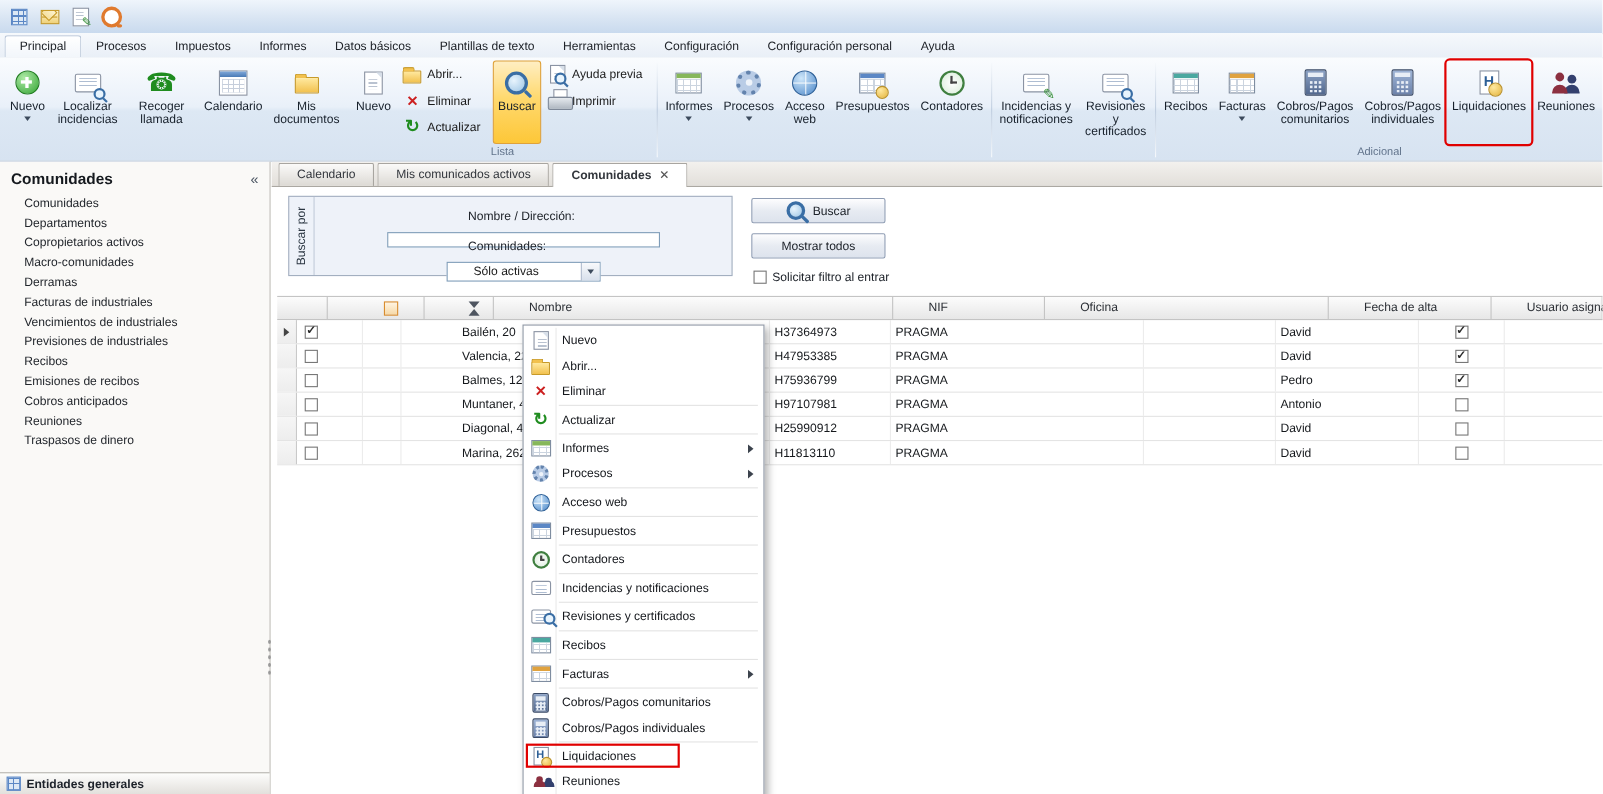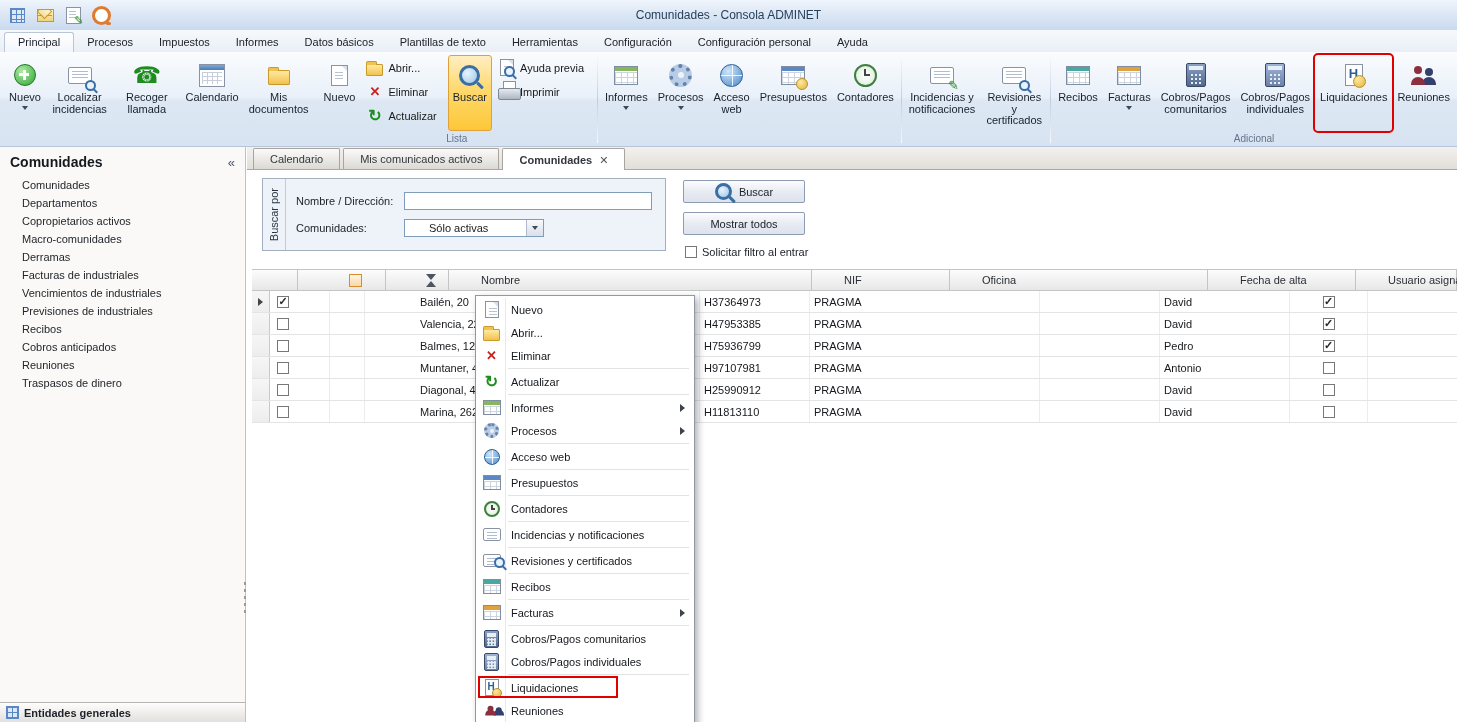--- a/index.html
+++ b/index.html
@@ -148,21 +148,21 @@
   .doc-tab.active{background:#fff;font-weight:bold;height:21px;margin-bottom:-1px;}
   .tab-close{color:#555;font-weight:normal;font-size:11px;}
   .tab-close::before{content:"✕";}
 
   
   .content{position:absolute;left:247px;top:170px;right:0;bottom:0;background:#fff;}
   .search-box{position:absolute;left:15px;top:8px;width:404px;height:73px;border:1px solid #a3afc0;background:#eef2f9;display:flex;box-sizing:border-box;}
   .search-side{width:22px;border-right:1px solid #c2cbd9;display:flex;align-items:center;justify-content:center;}
   .search-side span{writing-mode:vertical-rl;transform:rotate(180deg);font-size:11px;color:#2b3642;}
   .search-fields{flex:1;padding:8px 10px;display:flex;flex-direction:column;justify-content:space-around;}
-  .sf-row{display:flex;align-items:center;gap:8px;height:20px;}
+  .sf-row{display:flex;align-items:center;gap:8px;height:20px;flex-direction:column;}
   .sf-label{width:100px;color:#20252c;flex:none;}
   .sf-input{width:248px;height:18px;border:1px solid #7f9db9;background:#fff;font:11px "Liberation Sans",sans-serif;padding:0 3px;box-sizing:border-box;}
   .sf-select{width:140px;height:18px;border:1px solid #7f9db9;background:#fff;display:flex;align-items:center;box-sizing:border-box;cursor:default;}
   .sf-select .val{flex:1;padding:0 4px;margin-left:20px;}
   .sf-select .btn{width:16px;height:16px;background:linear-gradient(#f8f9fb,#d8e0ec);border-left:1px solid #aebacc;display:flex;align-items:center;justify-content:center;}
   .side-buttons{position:absolute;left:436px;top:10px;width:122px;}
   .push-btn{width:122px;height:23px;border:1px solid #8e9cb3;border-radius:2px;background:linear-gradient(#fdfdfe,#e7ebf2 50%,#dde3ed);
     display:flex;align-items:center;justify-content:center;gap:7px;margin-bottom:9px;cursor:default;color:#20252c;box-sizing:border-box;}
   .filter-check{position:absolute;left:438px;top:76px;display:flex;align-items:center;gap:5px;color:#20252c;}
   .cbx{width:12px;height:12px;border:1px solid #777;background:#fff;display:inline-flex;align-items:center;justify-content:center;flex:none;box-sizing:border-box;}
@@ -221,21 +221,20 @@
       <span class="tb-ico">
           <span class="tb-mail"></span>
         </span>
       <span class="tb-ico">
           <span class="tb-note"></span>
         </span>
       <span class="tb-ico">
           <span class="tb-head"></span>
         </span>
     </div>
-    <div class="tb-title">Comunidades - Consola ADMINET</div>
   </div>
 
   <div class="menubar">
     <div class="menu-tab active">Principal</div>
     <div class="menu-tab">Procesos</div>
     <div class="menu-tab">Impuestos</div>
     <div class="menu-tab">Informes</div>
     <div class="menu-tab">Datos básicos</div>
     <div class="menu-tab">Plantillas de texto</div>
     <div class="menu-tab">Herramientas</div>
@@ -451,20 +450,21 @@
     </div>
     <div class="sb-item">Comunidades</div>
     <div class="sb-item">Departamentos</div>
     <div class="sb-item">Copropietarios activos</div>
     <div class="sb-item">Macro-comunidades</div>
     <div class="sb-item">Derramas</div>
     <div class="sb-item">Facturas de industriales</div>
     <div class="sb-item">Vencimientos de industriales</div>
     <div class="sb-item">Previsiones de industriales</div>
     <div class="sb-item">Recibos</div>
+    <div class="sb-item">Emisiones de recibos</div>
     <div class="sb-item">Cobros anticipados</div>
     <div class="sb-item">Reuniones</div>
     <div class="sb-item">Traspasos de dinero</div>
     <div class="sb-footer">
       <span class="tb-grid"></span>
       <span>Entidades generales</span>
     </div>
   </div>
   <div class="splitter-dots"></div>
 

